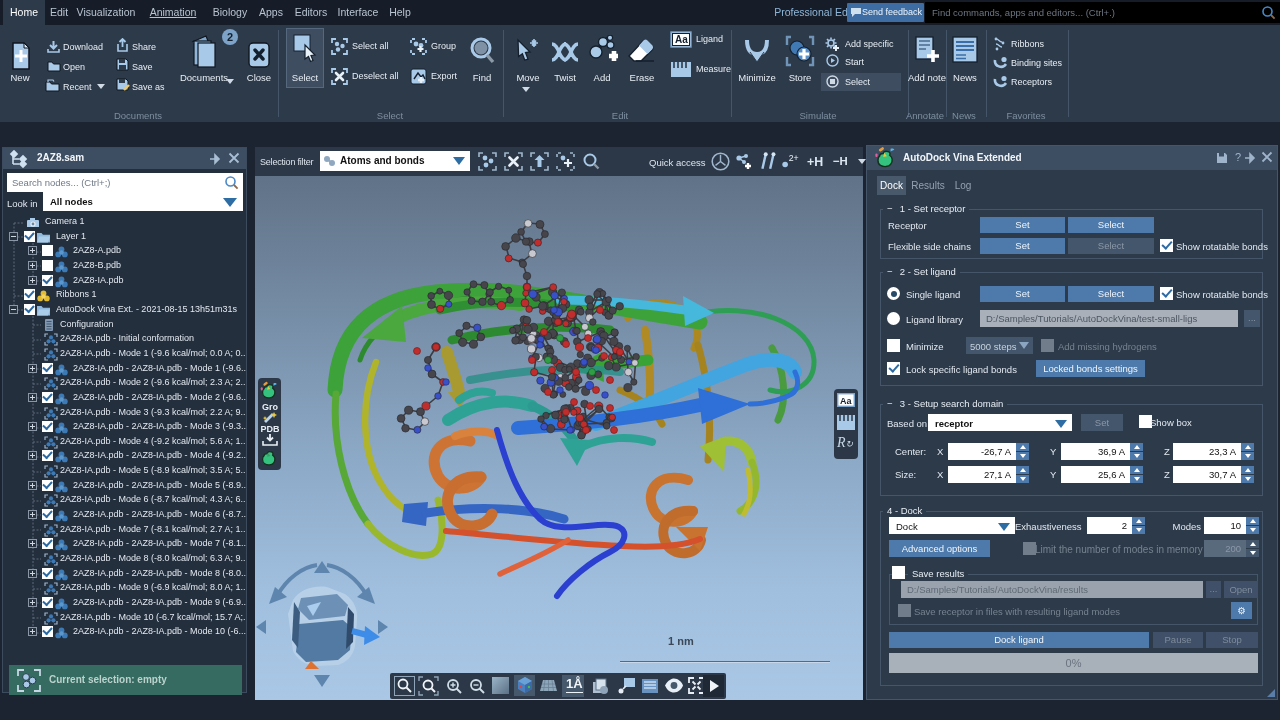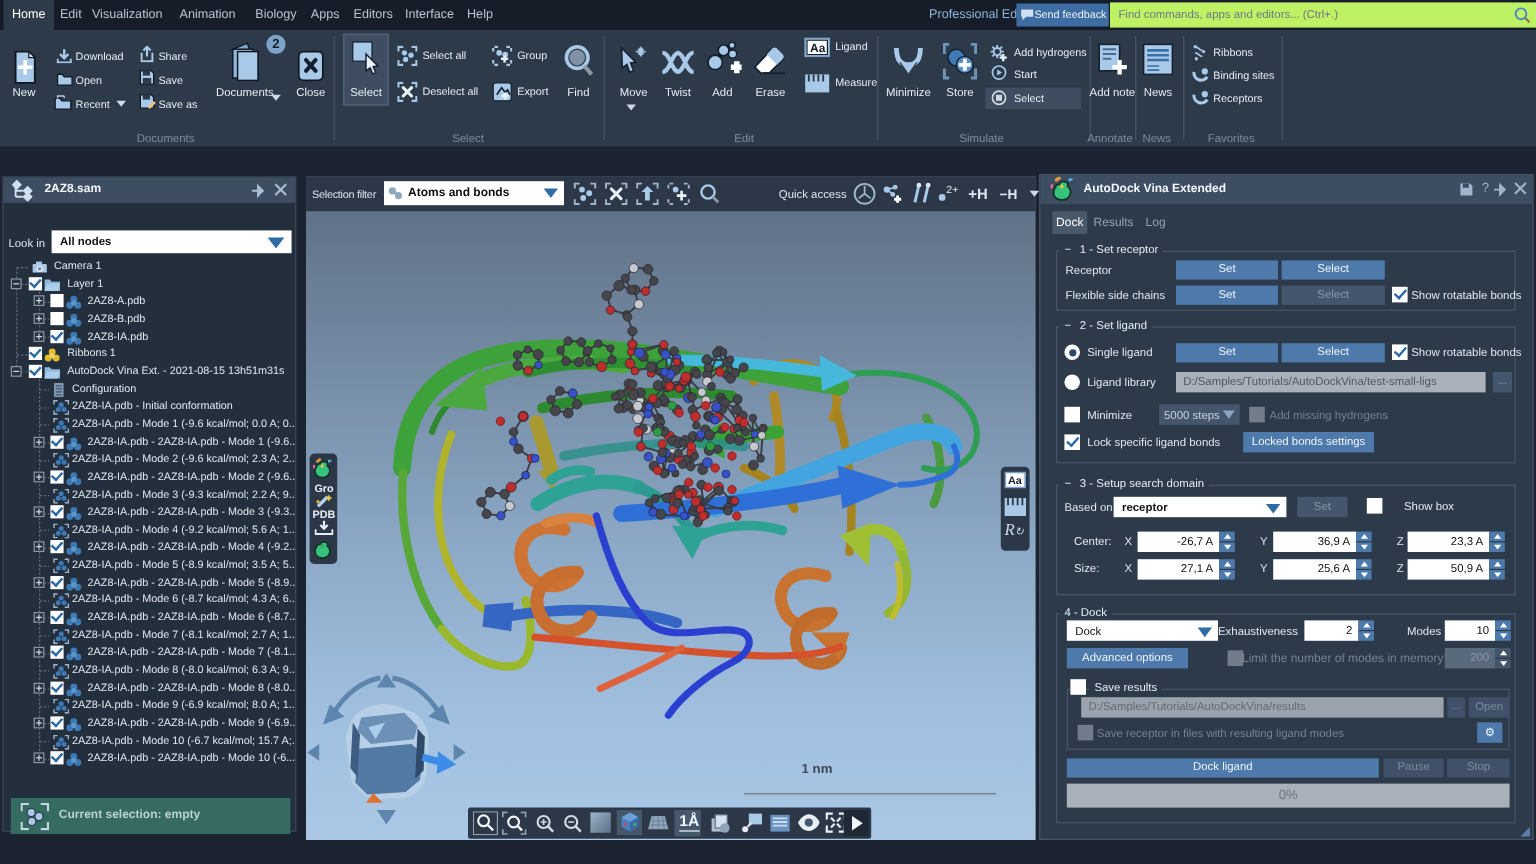--- a/index.html
+++ b/index.html
@@ -5,21 +5,21 @@
 * { margin:0; padding:0; box-sizing:border-box; }
 html,body { width:1280px; height:720px; overflow:hidden; background:#1b2430; font-family:"Liberation Sans", sans-serif; }
 #app { position:relative; width:1280px; height:720px; }
 
 
 #menubar { position:absolute; left:0; top:0; width:1280px; height:25px; background:#161d28; }
 .menu-item { position:absolute; top:0; height:25px; line-height:25px; color:#b9c4d2; font-size:10.5px; text-align:center; }
 #home-tab { background:#2d3a49; color:#fff; }
 #pro-ed { position:absolute; top:0; height:25px; line-height:25px; color:#8fb6d8; font-size:10.5px;margin-left:24px; }
 #send-fb { position:absolute; background:#3d6da3; color:#eef4fa; font-size:11px; text-align:center; border-radius:1px; }
-#topsearch { position:absolute; background:#bef264; color:#6d7683; font-size:9.5px; line-height:21px; padding-left:7px; }
+#topsearch { position:absolute; background:#000000; color:#6d7683; font-size:9.5px; line-height:21px; padding-left:7px; }
 
 
 #ribbon { position:absolute; left:0; top:25px; width:1280px; height:97px; background:#2d3a49; }
 .rsep { position:absolute; top:5px; width:1px; height:87px; background:#46566a; }
 .rlabel { position:absolute; top:85px; font-size:9.5px; color:#7e8ea0; text-align:center; }
 .big-label { position:absolute; font-size:9.5px; color:#e7edf4; text-align:center; white-space:nowrap; }
 .small-item { position:absolute; height:20px; font-size:9px; color:#e7edf4; line-height:20px; white-space:nowrap; }
 .ricon { position:absolute; }
 #sel-active { position:absolute; background:#3e4d60; border:1px solid #55687e; }
 #stopped-bg { position:absolute; background:#3e4d60; }
@@ -95,21 +95,21 @@
 #statusbar { position:absolute; left:0; top:699px; width:1280px; height:21px; background:#2c3845; }
 #statusbar span { position:absolute; left:5px; top:4px; font-size:10px; color:#dce4ec; }
 </style>
 </head>
 <body>
 <div id="app">
   <div id="menubar">
     <div class="menu-item" id="home-tab" style="left:3px;width:42px;">Home</div>
     <div class="menu-item" style="left:44px;width:30px;">Edit</div>
     <div class="menu-item" style="left:76px;width:60px;">Visualization</div>
-    <div class="menu-item" style="left:144px;width:58px;">Animation</div>
+    <div class="menu-item" style="left:144px;width:58px;text-decoration:underline;">Animation</div>
     <div class="menu-item" style="left:209px;width:42px;">Biology</div>
     <div class="menu-item" style="left:256px;width:30px;">Apps</div>
     <div class="menu-item" style="left:292px;width:38px;">Editors</div>
     <div class="menu-item" style="left:336px;width:44px;">Interface</div>
     <div class="menu-item" style="left:386px;width:28px;">Help</div>
     <div id="pro-ed" style="left:748px;width:95px;text-align:right;">Professional Edition</div>
     <div id="send-fb" style="left:847px;top:3px;width:77px;height:19px;line-height:19px;white-space:nowrap;">
         <svg style="position:absolute;left:3px;top:4px;" width="12" height="11" viewBox="0 0 12 11">
           <path d="M1 1 h10 v6 h-6 l-3 3 v-3 h-1 Z" fill="#cfe0ef"></path>
         </svg>
@@ -266,21 +266,21 @@
         <circle cx="12" cy="13" r="7" fill="#4179b4" stroke="#15202e" stroke-width="1.2"></circle>
         <circle cx="19" cy="19" r="7" fill="#5a90c8" stroke="#15202e" stroke-width="1.2"></circle>
         <path d="M19 14 v10 M14 19 h10" stroke="#fff" stroke-width="3.2"></path>
       </svg>
     <div class="big-label" style="left:782px;top:47px;width:36px;">Store</div>
     <svg class="ricon" style="left:824px;top:11px;" width="16" height="16" viewBox="0 0 16 16">
         <circle cx="7" cy="7" r="3" fill="none" stroke="#a9c9e8" stroke-width="1.6"></circle>
         <path d="M7 1.5 v2 M7 10.5 v2 M1.5 7 h2 M10.5 7 h2 M3 3 l1.4 1.4 M9.6 9.6 l1.4 1.4 M11 3 L9.6 4.4 M4.4 9.6 L3 11" stroke="#a9c9e8" stroke-width="1.6"></path>
         <path d="M12 9 v6 M9 12 h6" stroke="#e9f1f8" stroke-width="2"></path>
       </svg>
-    <div class="small-item" style="left:845px;top:9px;">Add hydrogens</div>
+    <div class="small-item" style="left:845px;top:9px;">Add specific</div>
     <svg class="ricon" style="left:826px;top:29px;" width="13" height="13" viewBox="0 0 13 13">
         <circle cx="6.5" cy="6.5" r="5.5" fill="none" stroke="#a9c9e8" stroke-width="1.4"></circle>
         <path d="M5 4 l4 2.5 L5 9 Z" fill="#a9c9e8"></path>
       </svg>
     <div class="small-item" style="left:845px;top:27px;">Start</div>
     <div id="stopped-bg" style="left:821px;top:48px;width:80px;height:18px;"></div>
     <svg class="ricon" style="left:826px;top:50px;" width="13" height="13" viewBox="0 0 13 13">
         <circle cx="6.5" cy="6.5" r="5.5" fill="none" stroke="#cfd9e4" stroke-width="1.4"></circle>
         <rect x="4" y="4" width="5" height="5" fill="#cfd9e4"></rect>
       </svg>
@@ -337,20 +337,26 @@
         <rect x="2" y="1" width="6" height="6" fill="#cfe0f0" transform="rotate(45 5 4)"></rect>
         <rect x="11" y="6" width="6" height="6" fill="#cfe0f0" transform="rotate(45 14 9)"></rect>
         <rect x="11" y="11" width="6" height="6" fill="#cfe0f0" transform="rotate(45 14 14)"></rect>
       </svg>
       <div id="lp-title">2AZ8.sam</div>
       <svg style="position:absolute;right:24px;top:5px;" width="13" height="12" viewBox="0 0 13 12">
           <path d="M1 6 h5 M6 2 v8 l4-4 z" stroke="#a9bed4" stroke-width="1.6" fill="#a9bed4"></path>
         </svg>
       <svg style="position:absolute;right:6px;top:4px;" width="12" height="12" viewBox="0 0 12 12">
           <path d="M1.5 1.5 L10.5 10.5 M10.5 1.5 L1.5 10.5" stroke="#a9bed4" stroke-width="1.8"></path>
+        </svg>
+    </div>
+    <div id="lp-search">Search nodes... (Ctrl+;)
+      <svg style="position:absolute;right:4px;top:2px;" width="15" height="15" viewBox="0 0 15 15">
+          <circle cx="6.5" cy="6.5" r="4.5" fill="none" stroke="#4a88c8" stroke-width="1.6"></circle>
+          <line x1="10" y1="10" x2="13.6" y2="13.6" stroke="#8c6a50" stroke-width="1.8"></line>
         </svg>
     </div>
     <div id="lp-lookin-lbl">Look in</div>
     <div id="lp-lookin">All nodes
       <div style="position:absolute;right:6px;top:6px;width:0;height:0;border-left:7px solid transparent;border-right:7px solid transparent;border-top:9px solid #2e6da4;"></div>
     </div>
     <svg style="position:absolute;left:0;top:63px;width:243px;height:430px;" viewBox="0 0 243 430">
         <path d="M 11 12 V 99 M 11 12 h 10 M 11 26 h 10 M 11 85 h 10 M 11 99 h 10 M 30 32 V 70 M 30 41 h 8 M 30 55 h 8 M 30 70 h 8 M 30 105 V 422 M 30 114 h 8 M 30 129 h 8 M 30 143 h 8 M 30 158 h 8 M 30 173 h 8 M 30 187 h 8 M 30 202 h 8 M 30 217 h 8 M 30 231 h 8 M 30 246 h 8 M 30 261 h 8 M 30 275 h 8 M 30 290 h 8 M 30 304 h 8 M 30 319 h 8 M 30 334 h 8 M 30 348 h 8 M 30 363 h 8 M 30 378 h 8 M 30 392 h 8 M 30 407 h 8 M 30 422 h 8" stroke="#5d6a7c" stroke-width="1" fill="none" stroke-dasharray="2 1.5"></path>
       </svg>
 <div class="trow" style="left:0;top:67.0px;width:243px;">
@@ -1385,21 +1391,21 @@
     <div class="group" style="left:13px;top:258px;width:383px;height:92px;"></div>
     <div class="glegline" style="left:13px;top:258px;width:383px;"></div>
     <div class="gleg" style="left:16px;top:252px;"><span style="letter-spacing:2px;">−</span>&nbsp; 3 - Setup search domain</div>
     <div class="rp-lbl" style="left:20px;top:272px;">Based on</div>
     <div class="wdd" style="left:61px;top:268px;width:144px;height:17px;">
         <span class="tx">receptor</span>
         <div class="ar"></div>
       </div>
     <div class="btn dis" style="left:214px;top:268px;width:42px;height:17px;line-height:17px;">Set</div>
     <div class="rp-cb" style="left:272px;top:269px;"></div>
-    <div class="rp-lbl" style="left:303px;top:271px;">Show box</div>
+    <div class="rp-lbl" style="left:283px;top:271px;">Show box</div>
     <div class="rp-lbl" style="left:28px;top:300px;">Center:</div>
     <div class="rp-lbl" style="left:70px;top:300px;">X</div>
     <div class="winput" style="left:81px;top:297px;width:68px;height:17px;line-height:17px;text-align:right;padding-right:5px;">-26,7 A</div>
     <div class="spin" style="left:149px;top:297px;height:17px;">
         <div class="up" style="top:0;height:8px;"></div>
         <div class="dn" style="top:9px;height:8px;"></div>
       </div>
     <div class="rp-lbl" style="left:183px;top:300px;">Y</div>
     <div class="winput" style="left:194px;top:297px;width:69px;height:17px;line-height:17px;text-align:right;padding-right:5px;">36,9 A</div>
     <div class="spin" style="left:263px;top:297px;height:17px;">
@@ -1419,21 +1425,21 @@
         <div class="up" style="top:0;height:8px;"></div>
         <div class="dn" style="top:9px;height:8px;"></div>
       </div>
     <div class="rp-lbl" style="left:183px;top:323px;">Y</div>
     <div class="winput" style="left:194px;top:320px;width:69px;height:17px;line-height:17px;text-align:right;padding-right:5px;">25,6 A</div>
     <div class="spin" style="left:263px;top:320px;height:17px;">
         <div class="up" style="top:0;height:8px;"></div>
         <div class="dn" style="top:9px;height:8px;"></div>
       </div>
     <div class="rp-lbl" style="left:297px;top:323px;">Z</div>
-    <div class="winput" style="left:306px;top:320px;width:68px;height:17px;line-height:17px;text-align:right;padding-right:5px;">50,9 A</div>
+    <div class="winput" style="left:306px;top:320px;width:68px;height:17px;line-height:17px;text-align:right;padding-right:5px;">30,7 A</div>
     <div class="spin" style="left:374px;top:320px;height:17px;">
         <div class="up" style="top:0;height:8px;"></div>
         <div class="dn" style="top:9px;height:8px;"></div>
       </div>
 
     <div class="group" style="left:13px;top:365px;width:383px;height:175px;"></div>
     <div class="glegline" style="left:13px;top:365px;width:383px;"></div>
     <div class="gleg" style="left:16px;top:359px;">4 - Dock</div>
     <div class="wdd" style="left:22px;top:371px;width:126px;height:17px;">
         <span class="tx" style="font-weight:normal;">Dock</span>

